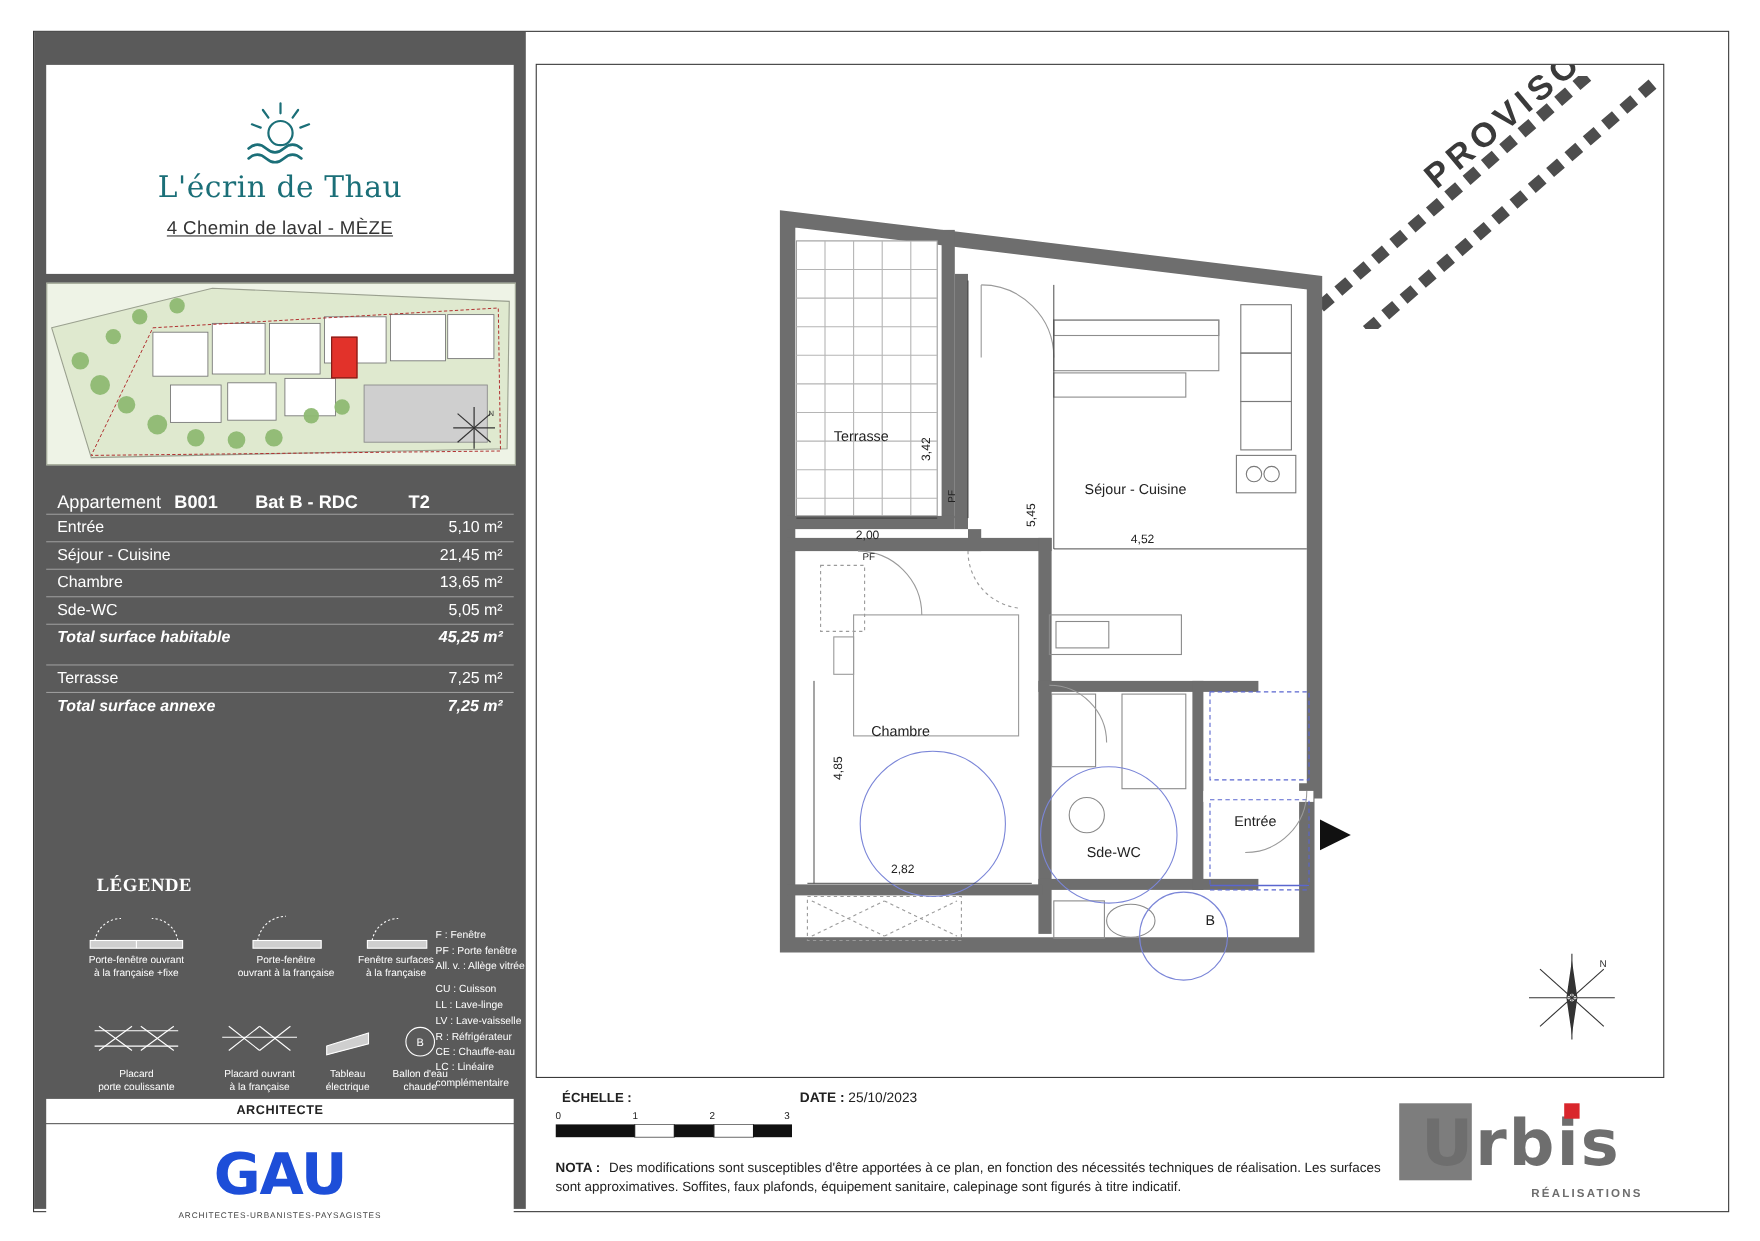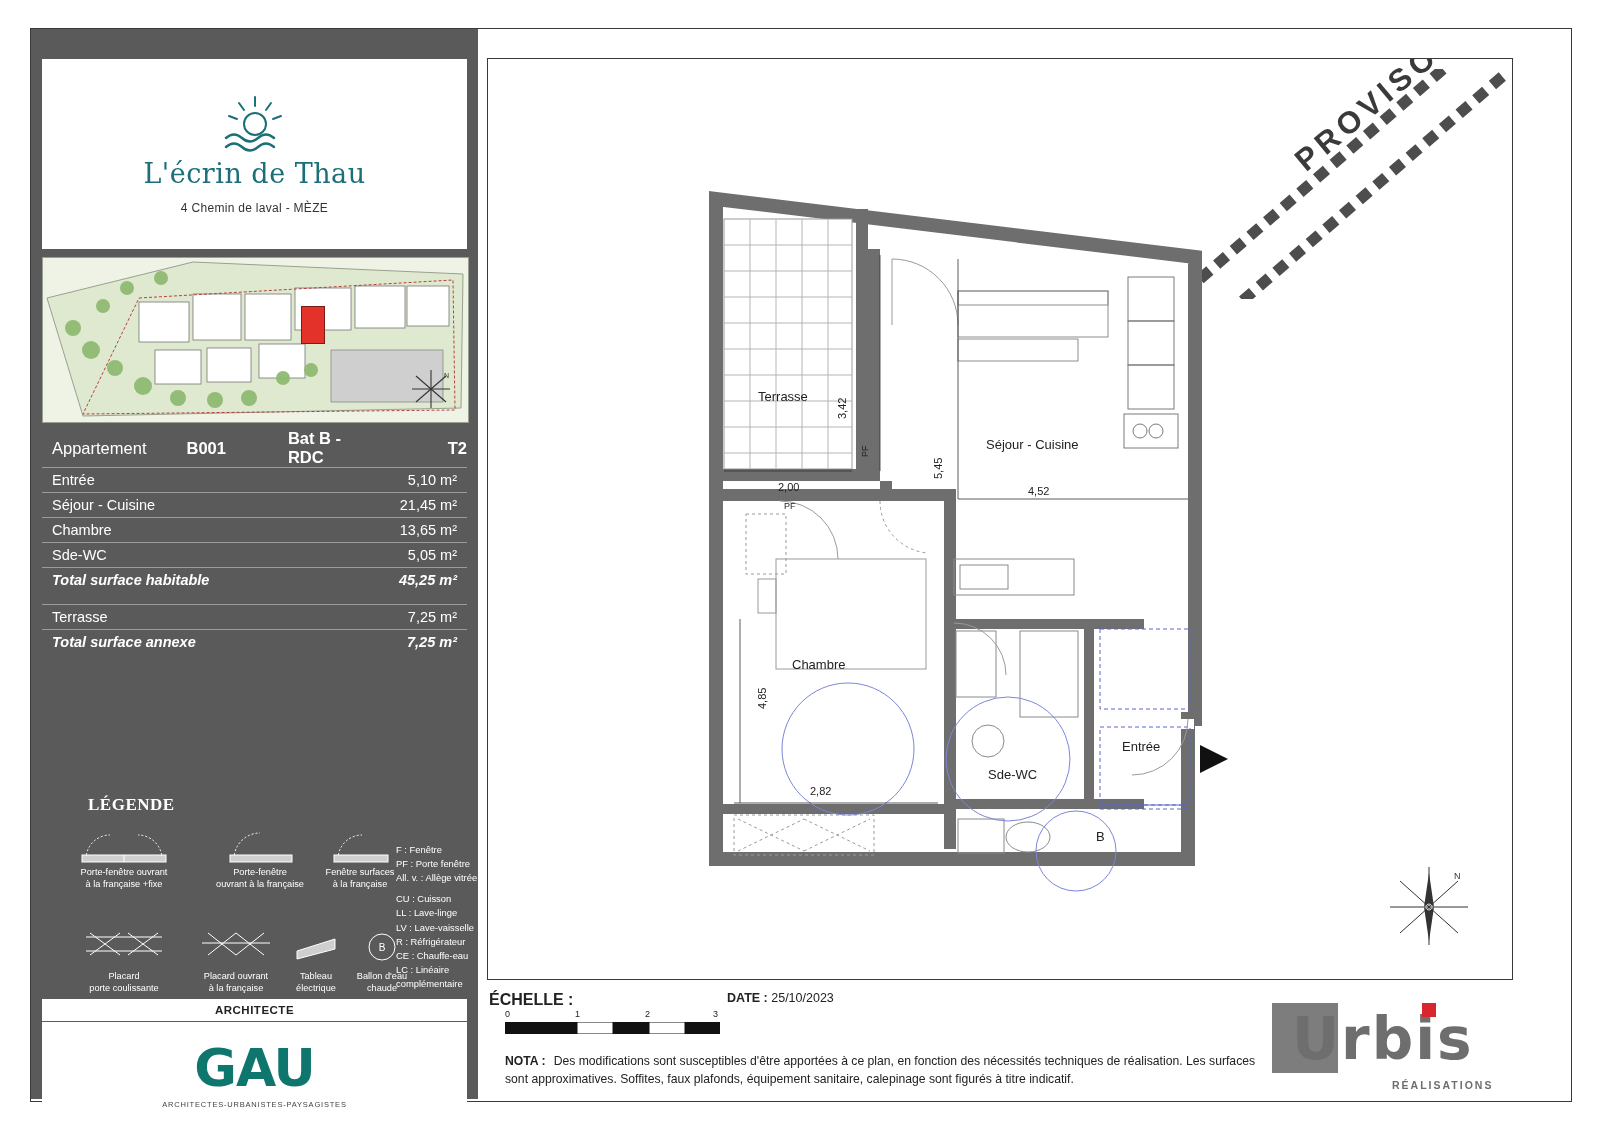--- a/index.html
+++ b/index.html
@@ -6,59 +6,59 @@
   body{width:1600px;height:1128px;font-family:"Liberation Sans",sans-serif;color:#222;position:relative;overflow:hidden;}
   .sheet{position:absolute;left:0;top:0;width:1600px;height:1128px;}
   .frame{position:absolute;left:30px;top:28px;width:1540px;height:1072px;border:1px solid #3a3a3a;background:#fff;}
 
   
   .left{position:absolute;left:31px;top:29px;width:447px;height:1070px;background:#5a5a5a;}
   .logo-box{position:absolute;left:11px;top:30px;width:425px;height:190px;background:#ffffff;}
   .logo-inner{width:100%;height:100%;display:flex;flex-direction:column;align-items:center;justify-content:center;}
   .logo-mark{width:70px;height:62px;position:relative;margin-bottom:2px;}
   .logo-title{font-family:"DejaVu Serif",serif;font-size:27px;color:#1b6f78;letter-spacing:.5px;}
-  .logo-sub{font-size:12px;color:#333;margin-top:12px;letter-spacing:.3px;}
+  .logo-sub{font-size:17px;color:#333;margin-top:12px;letter-spacing:.3px;text-decoration:underline;}
 
   .site-box{position:absolute;left:11px;top:228px;width:425px;height:164px;background:#eef3e6;border:1px solid #9aa08f;overflow:hidden;}
   .site-green{position:absolute;left:0;top:0;width:100%;height:100%;}
   .site-red{position:absolute;left:258px;top:48px;width:22px;height:36px;background:#e2322a;border:1px solid #7a1c17;}
 
-  .apt-line{position:absolute;left:11px;top:400px;width:425px;height:38px;color:#fff;display:flex;align-items:center;font-size:16.5px;gap:28px;}
+  .apt-line{position:absolute;left:11px;top:400px;width:425px;height:38px;color:#fff;display:flex;align-items:flex-end;font-size:16.5px;}
   .apt-line .lbl{margin-left:10px;}
   .apt-line .b{font-weight:bold;}
 
   .tbl{position:absolute;left:11px;top:438px;width:425px;}
   .row{display:flex;justify-content:space-between;align-items:center;height:25px;border-top:1px solid #9b9b9b;color:#fff;font-size:14.5px;padding:0 10px;box-sizing:border-box;}
   .row.total{font-weight:bold;border-top:1px solid #9b9b9b;font-style:italic;}
   .row.gap{border-top:none;height:12px;}
   .row.sep{border-top:1px solid #9b9b9b;}
 
   .legend-title{position:absolute;left:57px;top:766px;color:#fff;font-weight:bold;font-size:17px;letter-spacing:.5px;font-family:Liberation Serif, serif;}
   .legend{position:absolute;left:45px;top:796px;width:420px;color:#fff;font-size:9.2px;}
   .lg-item{position:absolute;text-align:center;width:96px;line-height:1.25;}
   .lg-sym{height:40px;position:relative;margin-bottom:2px;}
   .abbr{position:absolute;left:365px;top:814px;color:#fff;font-size:9.4px;line-height:1.5;width:110px;}
 
   .arch-box{position:absolute;left:11px;top:970px;width:425px;height:22px;background:#fff;display:flex;align-items:center;justify-content:center;font-size:11.5px;font-weight:bold;letter-spacing:.5px;color:#222;}
   .gau-box{position:absolute;left:11px;top:993px;width:425px;height:106px;background:#fff;display:flex;flex-direction:column;align-items:center;justify-content:center;}
-  .gau-text{font-family:"DejaVu Sans",sans-serif;font-weight:bold;font-size:52px;color:#0f766e;letter-spacing:-1px;line-height:1;}
+  .gau-text{font-family:"DejaVu Sans",sans-serif;font-weight:bold;font-size:52px;color:#1d4ed8;letter-spacing:-1px;line-height:1;}
   .gau-sub{font-size:7.5px;color:#444;letter-spacing:.8px;margin-top:6px;}
 
   
   .plan{position:absolute;left:487px;top:58px;width:1024px;height:920px;border:1px solid #3a3a3a;background:#fff;overflow:hidden;}
   .prov{position:absolute;right:35px;top:50px;transform:rotate(-38deg);transform-origin:right top;font-size:31px;letter-spacing:5px;color:#3a3a3a;font-weight:bold;}
   .room-label{position:absolute;font-size:13px;color:#222;}
   .dim{position:absolute;font-size:11px;color:#222;}
   .dimv{position:absolute;font-size:11px;color:#222;transform:rotate(-90deg);transform-origin:left top;}
 
   .compass{position:absolute;right:40px;bottom:30px;width:86px;height:86px;}
 
   
   .bottom{position:absolute;left:487px;top:985px;width:1083px;height:114px;}
-  .ech{position:absolute;left:2px;top:6px;font-size:16px;font-weight:bold;color:#222;}
+  .ech{position:absolute;left:24px;top:6px;font-size:12px;font-weight:bold;color:#222;}
   .scale-nums{position:absolute;left:18px;top:24px;width:215px;font-size:9px;color:#222;}
   .scale-bar{position:absolute;left:18px;top:37px;width:215px;height:12px;}
   .date{position:absolute;left:240px;top:6px;font-size:12.5px;color:#222;}
   .date b{font-weight:bold;}
   .nota{position:absolute;left:18px;top:68px;width:760px;font-size:12.2px;line-height:1.45;color:#222;}
   .nota b{font-weight:bold;}
   .urbis{position:absolute;left:785px;top:10px;width:290px;height:100px;}
   .urbis-u{position:absolute;left:0;top:8px;width:66px;height:70px;background:#7d7d7d;}
   .urbis-txt{position:absolute;left:0;top:6px;width:290px;font-family:"DejaVu Sans",sans-serif;font-weight:bold;font-size:58px;color:#6e6e6e;letter-spacing:2px;line-height:76px;margin-left:20px;}
   .urbis-red{position:absolute;left:150px;top:8px;width:14px;height:14px;background:#d9262c;}

